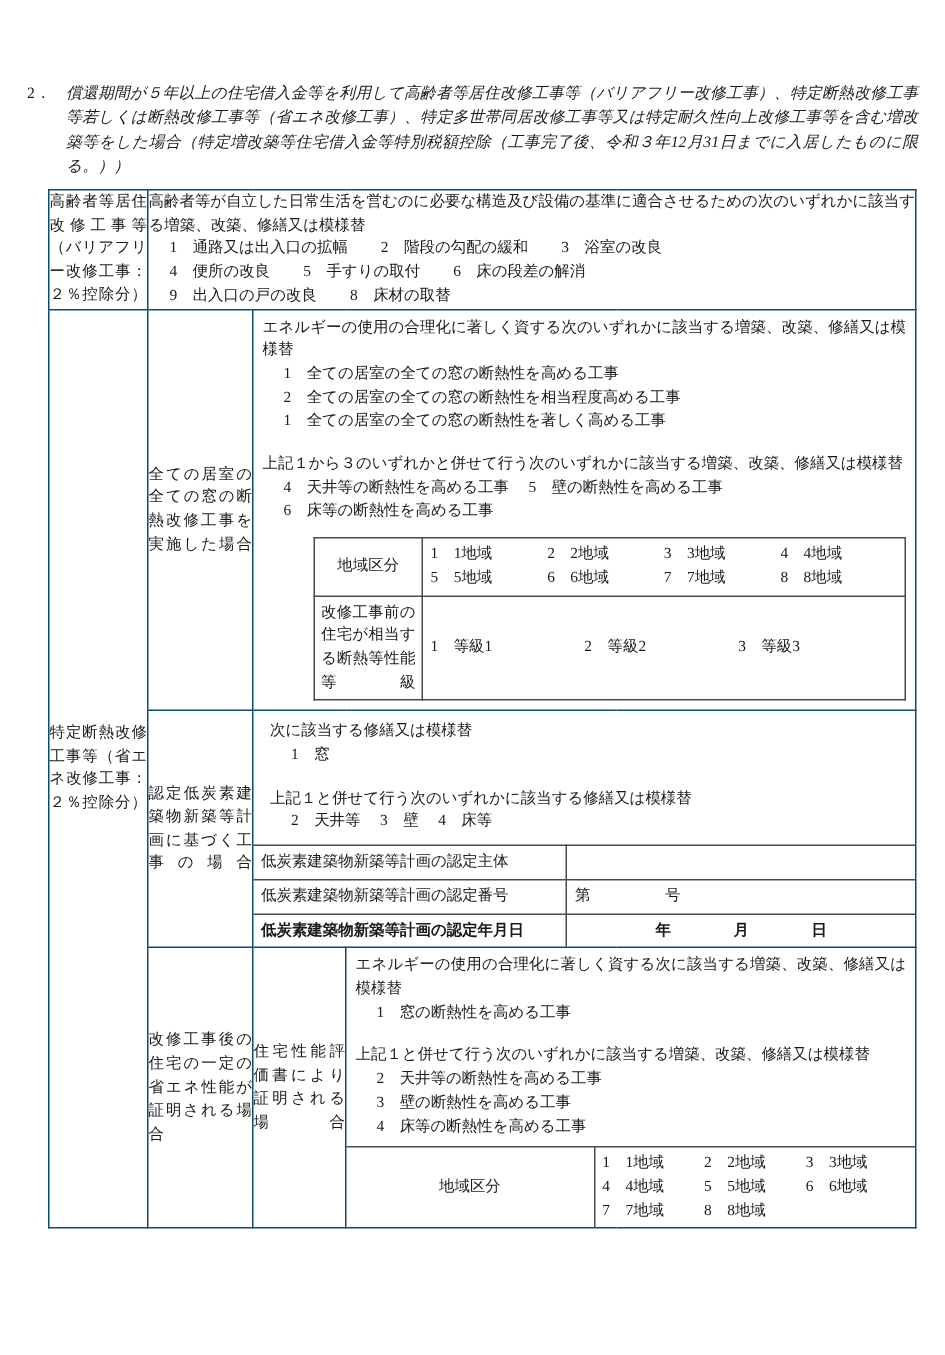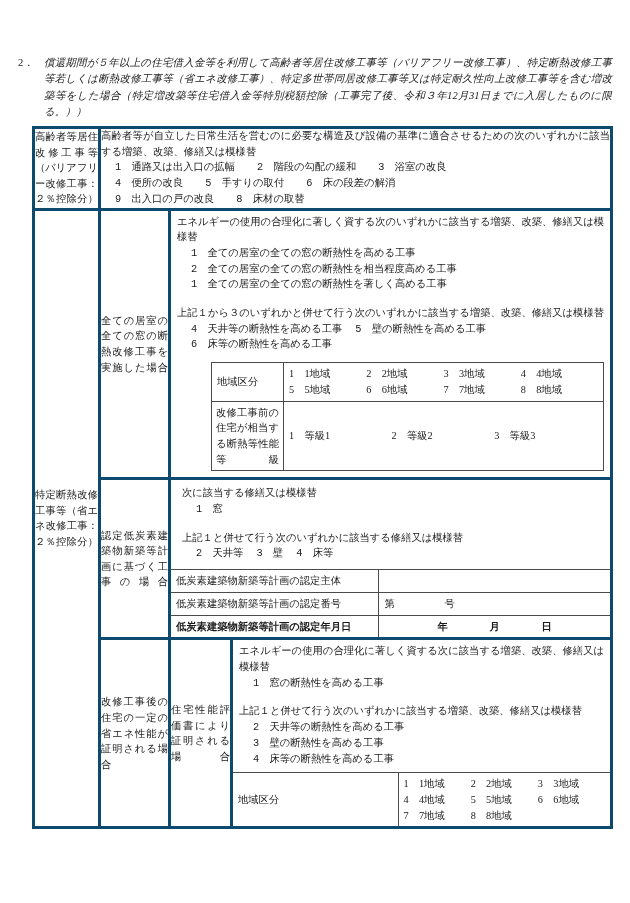--- a/index.html
+++ b/index.html
@@ -62,21 +62,21 @@
     left: 32px;
     top: 126px;
     width: 578px;
   }
   table.main {
     border-collapse: collapse;
     width: 578px;
     table-layout: fixed;
   }
   table.main > tbody > tr > td {
-    border: 3px solid #0c4a6e;
+    border: 1px solid #0c4a6e;
     vertical-align: top;
     padding: 0;
   }
 
   
   .vlabel {
     font-size: 10.3px;
     line-height: 15.6px;
     padding: 4px 4px 4px 5px;
     text-align: justify;
@@ -87,21 +87,20 @@
     vertical-align: middle;
   }
 
   .cellbody {
     font-size: 10.3px;
     line-height: 15.7px;
     padding: 4px 6px 5px 6px;
   }
   .cellbody p {
     margin: 0;
-    font-family: Liberation Mono, monospace;
   }
   .cellbody .lead {
     text-align: justify;
   }
   .cellbody .items {
     padding-left: 14px;
   }
   .cellbody .gap {
     height: 13px;
   }
@@ -115,20 +114,21 @@
     table-layout: fixed;
   }
   table.inner td {
     border: 1px solid #4a4a4a;
     vertical-align: middle;
     font-size: 10.3px;
     line-height: 15.7px;
     padding: 3px 5px;
   }
   td.inner-head {
+    text-align: center;
   }
   td.inner-head.just {
     text-align: justify;
     text-align-last: justify;
     vertical-align: middle;
   }
   td.inner-head.left {
     text-align: left;
   }
   .region-grid {

